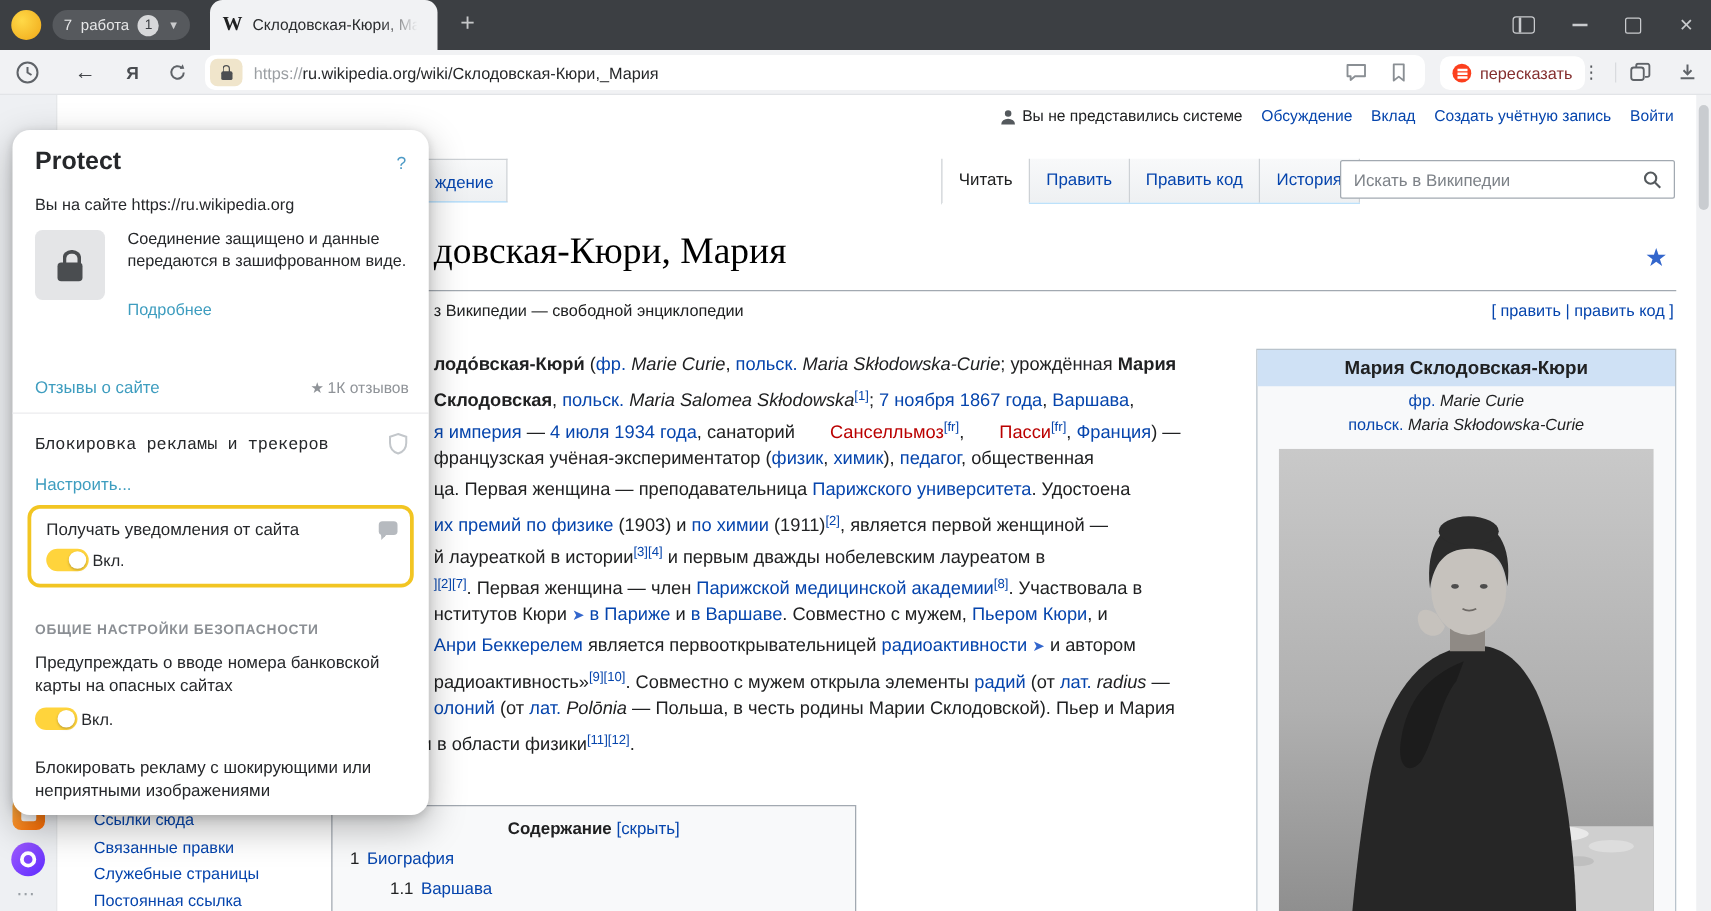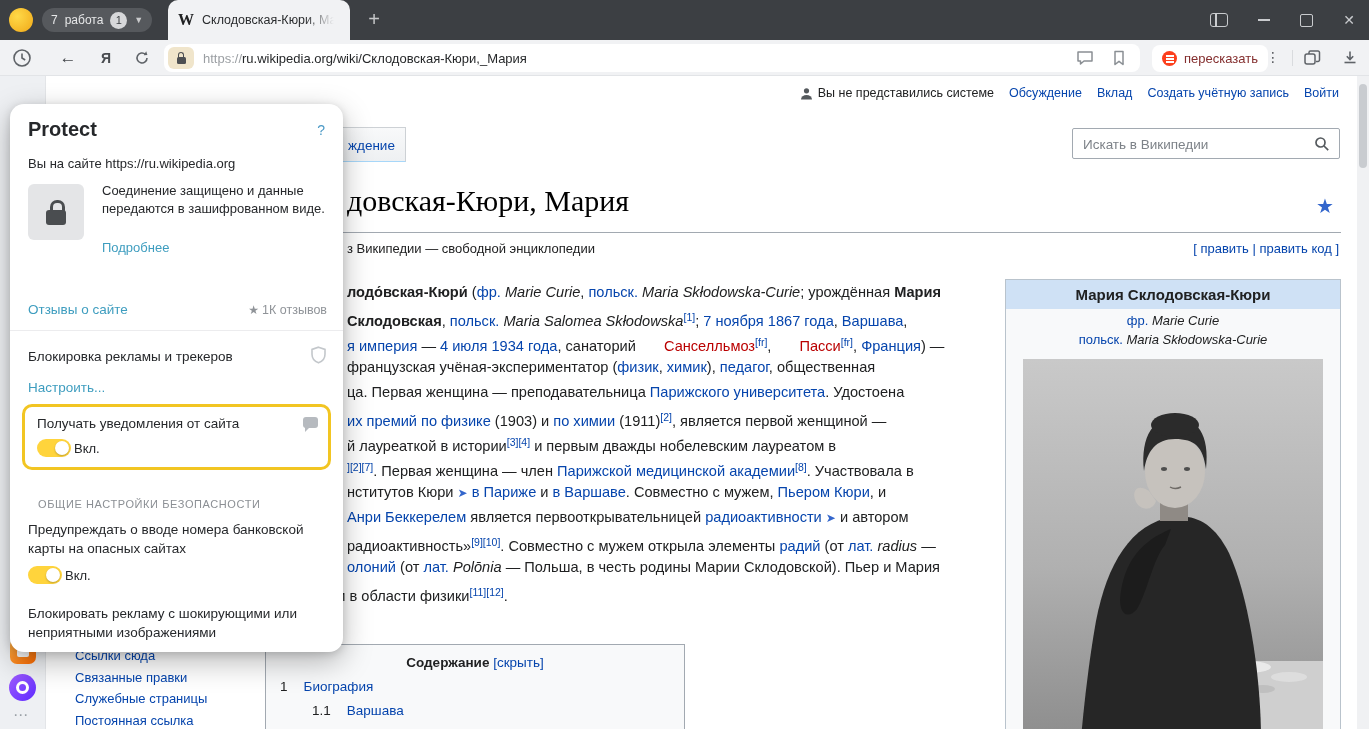--- a/index.html
+++ b/index.html
@@ -100,21 +100,21 @@
   .r-r{color:#ba0000;cursor:pointer;margin-left:24px;} .r-a{color:#3366cc;font-size:12px;cursor:pointer;}
   .r-s{color:#0645ad;font-size:10.5px;vertical-align:5px;cursor:pointer;}
 
   .toc{position:absolute;left:219px;top:568px;width:420px;height:120px;box-sizing:border-box;
        background:#f8f9fa;border:1px solid #a2a9b1;padding-top:10px;font-size:13.5px;}
   .toc-title{text-align:center;color:#202122;}
   .toc-title b{font-weight:700;}
   .toc-hide{color:#0645ad;cursor:pointer;}
   .toc-item{margin:9px 0 0 14px;color:#202122;}
   .toc-item.lvl2{margin-left:46px;}
-  .toc-item .lbl{color:#0645ad;cursor:pointer;margin-left:16px;}
+  .toc-item .lbl{color:#0645ad;cursor:pointer;margin-left:6px;}
 
   .wsb-header{position:absolute;left:29px;top:548px;font-size:13px;color:#54595d;}
   .wsb-link{position:absolute;left:29px;font-size:13px;color:#0645ad;cursor:pointer;white-space:nowrap;}
 
   .infobox{position:absolute;left:959px;top:203px;width:336px;height:530px;box-sizing:border-box;
        background:#f8f9fa;border:1px solid #b9c3cc;}
   .ib-header{background:#cfe1f5;text-align:center;font-size:15px;font-weight:700;color:#202122;padding:6px 4px;}
   .ib-line{text-align:center;font-size:13px;margin-top:4px;color:#202122;}
   .ib-line .lab{color:#0645ad;cursor:pointer;} .ib-line .val{font-style:italic;}
   .ib-photo{display:block;margin:12px auto 0;width:300px;height:380px;}
@@ -131,32 +131,32 @@
   .pt-tile{position:absolute;left:18px;top:80px;width:56px;height:56px;background:#e4e5e7;border-radius:6px;}
   .lock-bg{width:20px;height:15px;background:#4a4d50;border-radius:3px;position:relative;margin:26px auto 0;}
   .lock-bg::before{content:'';position:absolute;top:-10px;left:3.5px;width:9px;height:9px;border:3px solid #4a4d50;
        border-bottom:none;border-radius:7px 7px 0 0;}
   .pt-secure{position:absolute;left:92px;top:78px;width:224px;font-size:13px;line-height:18px;color:#26282b;}
   .pt-more{position:absolute;left:92px;top:136px;font-size:13px;color:#3e9dbf;cursor:pointer;}
   .pt-reviews{position:absolute;left:18px;top:198px;font-size:13.5px;color:#3e9dbf;cursor:pointer;}
   .pt-revcount{position:absolute;right:16px;top:199px;font-size:12.5px;color:#8f9398;}
   .pt-revcount .st{font-size:12px;margin-right:3px;}
   .pt-div{position:absolute;left:0;right:0;top:226px;height:1px;background:#ececee;}
-  .pt-adblock{position:absolute;left:18px;top:245px;font-size:13.5px;color:#26282b;}
+  .pt-adblock{position:absolute;left:18px;top:245px;font-size:13.5px;color:#26282b;font-family:Liberation Mono, monospace;}
   .shield{position:absolute;right:16px;top:242px;cursor:pointer;}
   .pt-config{position:absolute;left:18px;top:276px;font-size:13.5px;color:#3e9dbf;cursor:pointer;}
   .ybox{position:absolute;left:12px;top:300px;width:303px;height:60px;border:3px solid #f2c522;border-radius:10px;}
   .ybox-label{position:absolute;left:12px;top:9px;font-size:13.5px;color:#26282b;}
   .bubble-g{position:absolute;right:10px;top:10px;width:15px;height:11px;background:#b6babf;border-radius:3px;cursor:pointer;}
   .bubble-g::after{content:'';position:absolute;left:2px;bottom:-4px;border:3px solid transparent;border-top-color:#b6babf;border-left-color:#b6babf;}
   .toggle{width:34px;height:18px;border-radius:9px;background:#ffd43c;position:relative;cursor:pointer;}
   .toggle::after{content:'';position:absolute;right:2px;top:2px;width:14px;height:14px;border-radius:50%;
        background:#fff;box-shadow:0 1px 2px rgba(0,0,0,.25);}
   .tg-row{position:absolute;display:flex;align-items:center;gap:3px;font-size:13px;color:#26282b;}
-  .pt-section{position:absolute;left:28px;top:394px;font-size:11px;font-weight:400;letter-spacing:.6px;color:#8b8f94;}
+  .pt-section{position:absolute;left:18px;top:394px;font-size:11px;font-weight:700;letter-spacing:.6px;color:#8b8f94;}
   .pt-text2{position:absolute;left:18px;font-size:13.5px;line-height:19px;color:#26282b;}
 
   
   svg{display:block;}
 </style>
 </head>
 <body>
 
 <div class="app">
 
@@ -259,20 +259,26 @@
       <span class="plink">Обсуждение</span>
       <span class="plink">Вклад</span>
       <span class="plink">Создать учётную запись</span>
       <span class="plink">Войти</span>
     </div>
 
     <div class="wtab-partial">
       <span>ждение</span>
     </div>
 
+    <div class="wtabs">
+      <span class="wtab active">Читать</span>
+      <span class="wtab">Править</span>
+      <span class="wtab">Править код</span>
+      <span class="wtab">История</span>
+    </div>
 
     <div class="wsearch">
       <input type="text" placeholder="Искать в Википедии" style="">
       <span class="mag">
         <svg width="16" height="16" viewBox="0 0 16 16">
             <circle cx="6.5" cy="6.5" r="4.5" fill="none" stroke="#54595d" stroke-width="1.7"></circle>
             <path d="M10 10 L14.2 14.2" stroke="#54595d" stroke-width="1.7"></path>
           </svg>
       </span>
     </div>

